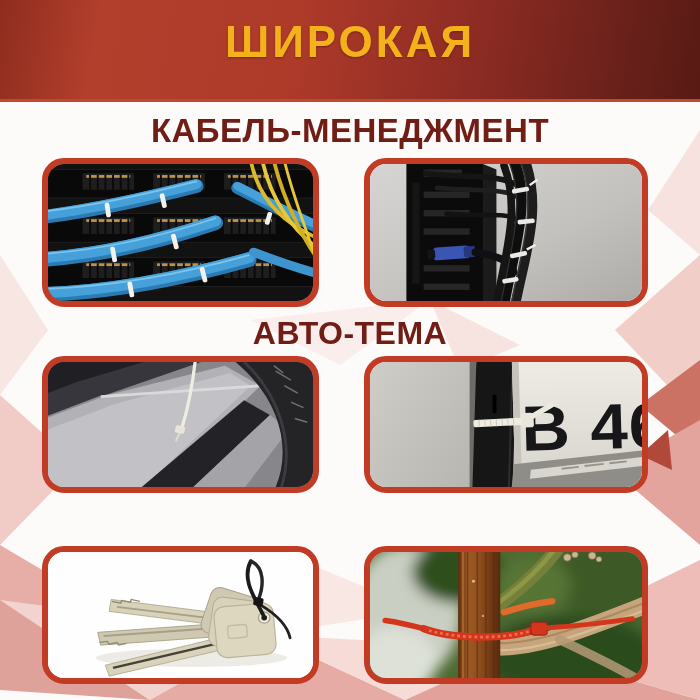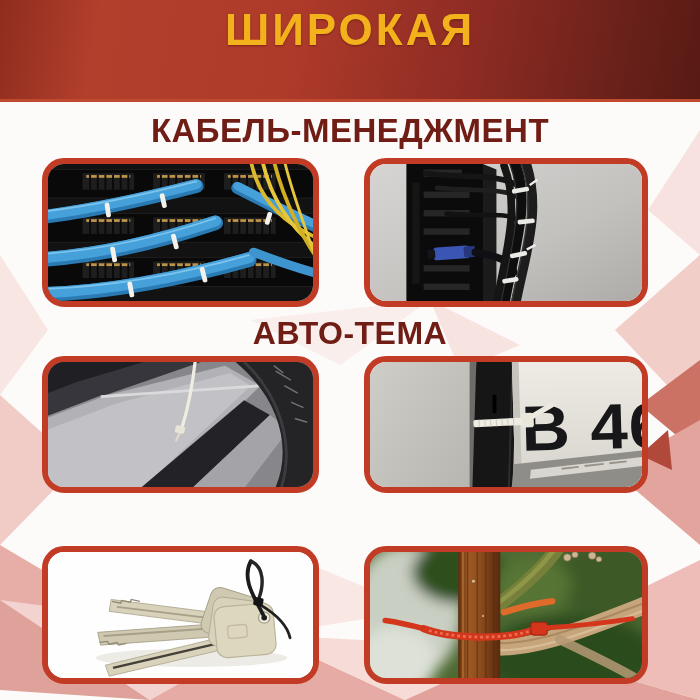--- a/index.html
+++ b/index.html
@@ -7,21 +7,21 @@
     position:relative;width:700px;height:700px;overflow:hidden;
     background:#fdfbfa;font-family:"Liberation Sans",sans-serif;
     -webkit-font-smoothing:antialiased;
   }
   .bg-poly{position:absolute;inset:0;width:700px;height:700px;z-index:0;}
   
   .banner{
     position:absolute;left:0;top:0;width:700px;height:102px;z-index:2;
     background:linear-gradient(100deg,#8e2d1e 0%,#b23e2c 14%,#ae3a2a 42%,#8c2b23 68%,#662019 90%,#581a14 100%);
     border-bottom:3px solid #bf4a2f;
-    text-align:center;padding-top:7px;box-sizing:border-box;
+    text-align:center;padding-top:19px;box-sizing:border-box;
   }
   .banner .l1{
     font-size:44px;font-weight:bold;letter-spacing:3px;line-height:46px;
     color:#f3b11c;text-shadow:0 1px 2px rgba(60,10,5,.45);
   }
   .banner .l2{
     font-size:46px;font-weight:bold;letter-spacing:2px;line-height:48px;
     color:#ffffff;text-shadow:0 1px 2px rgba(60,10,5,.45);
   }
   

